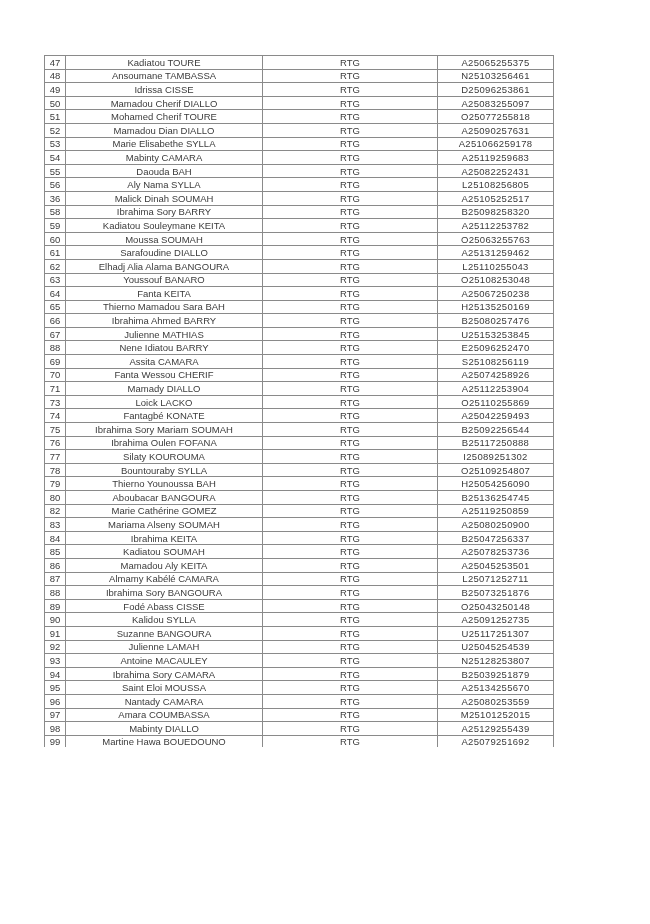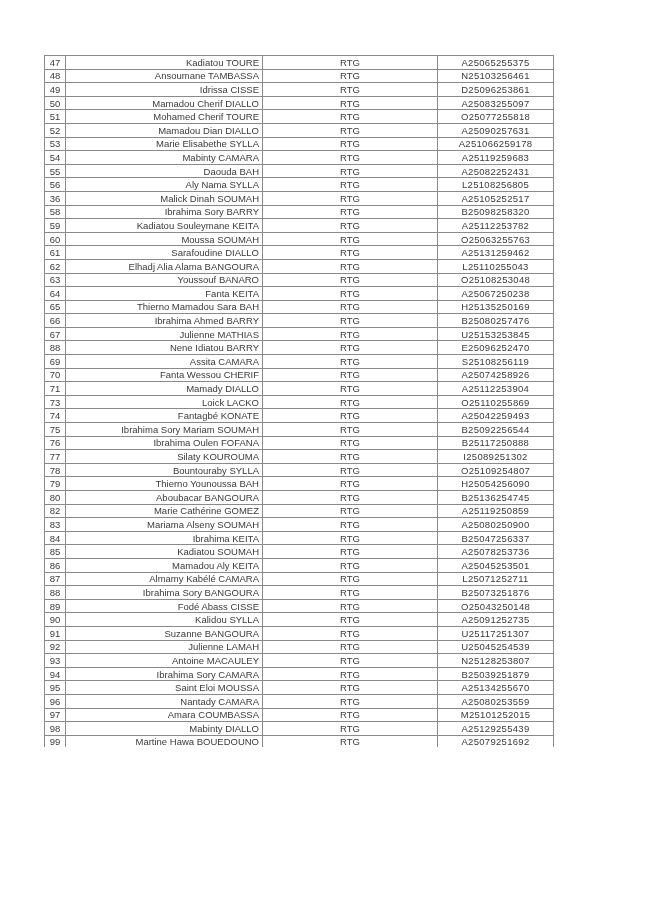--- a/index.html
+++ b/index.html
@@ -27,21 +27,21 @@
     border: 1px solid #8a8a8a;
     height: 12.6px;
     padding: 0 3px;
     font-size: 9.5px;
     line-height: 11px;
     color: #3b3b3b;
     white-space: nowrap;
     overflow: hidden;
   }
   td.col-n   { text-align: center; padding: 0 1px; }
-  td.col-name{ text-align: right; padding-left: 5px; }
+  td.col-name{ text-align: center; padding-left: 5px; }
   td.col-org { text-align: center; }
   td.col-id  { text-align: center; letter-spacing: 0.3px; }
 </style>
 </head>
 <body>
 
 <div class="page">
   <table class="roster">
     <colgroup>
       <col style="width:21px">

